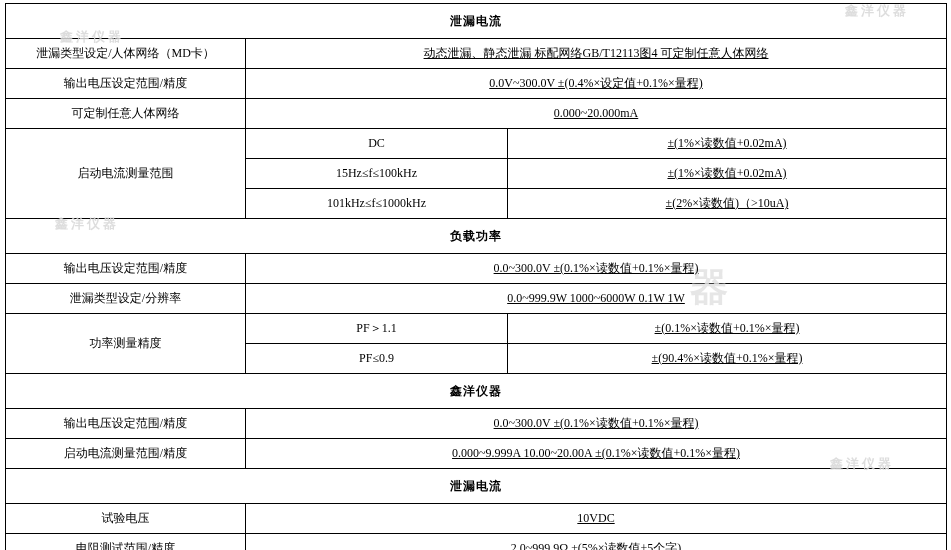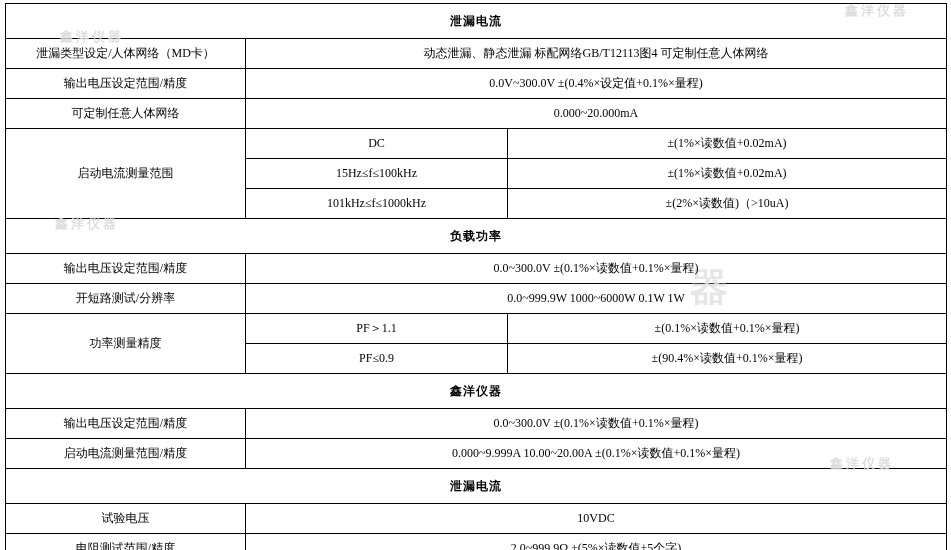--- a/index.html
+++ b/index.html
@@ -40,20 +40,21 @@
     font-weight: bold;
     font-size: 15.5px;
     letter-spacing: 1px;
     height: 26px;
   }
   td.label {
     width: 240px;
   }
   td.val {
     font-size: 14.5px;
+    text-decoration: underline;
   }
   td.sub {
     width: 262px;
     font-family: Liberation Serif, serif;
   }
   .row-h {
     height: 30px;
   }
   
   .wm {
@@ -123,21 +124,21 @@
       </tr>
 
       <tr>
         <td class="section" colspan="3">负载功率</td>
       </tr>
       <tr class="row-h">
         <td class="label">输出电压设定范围/精度</td>
         <td class="val" colspan="2">0.0~300.0V  ±(0.1%×读数值+0.1%×量程)</td>
       </tr>
       <tr class="row-h">
-        <td class="label">开短路测试/分辨率</td>
+        <td class="label">泄漏类型设定/分辨率</td>
         <td class="val" colspan="2">0.0~999.9W 1000~6000W  0.1W 1W</td>
       </tr>
       <tr class="row-h">
         <td class="label" rowspan="2">功率测量精度</td>
         <td class="sub">PF＞1.1</td>
         <td class="val">±(0.1%×读数值+0.1%×量程)</td>
       </tr>
       <tr class="row-h">
         <td class="sub">PF≤0.9</td>
         <td class="val">±(90.4%×读数值+0.1%×量程)</td>

